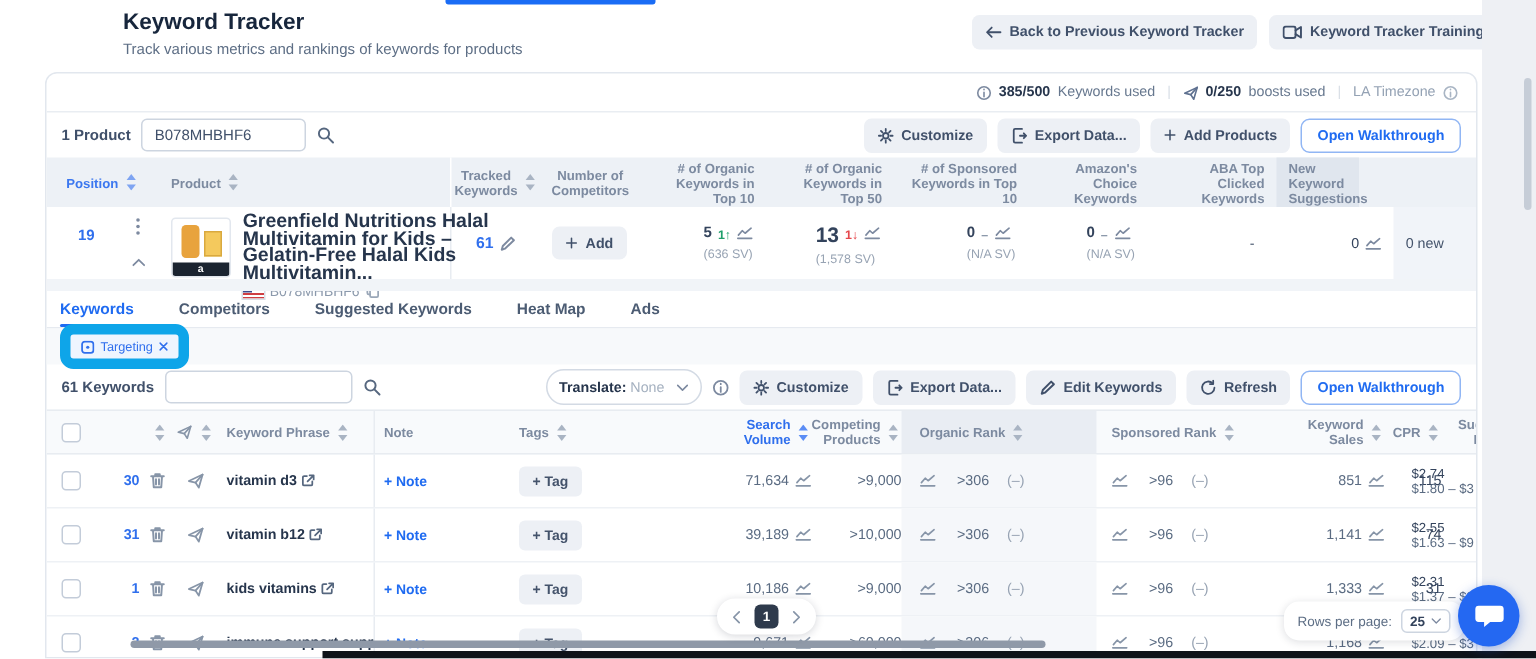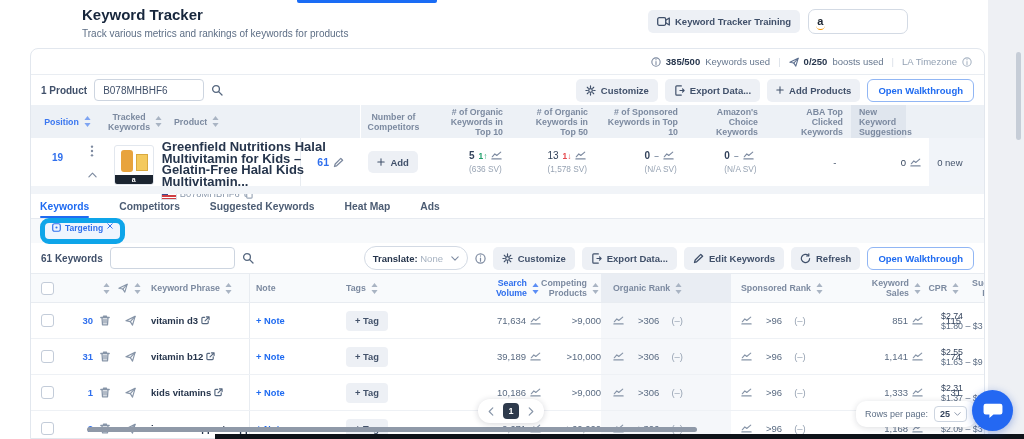--- a/index.html
+++ b/index.html
@@ -44,21 +44,21 @@
   .sv{color:#97a3b3;font-size:8.3px;margin-top:3px}
   .d{font-size:8.3px;font-weight:600}
   .d.up{color:#1e9e6a}.d.down{color:#e5484d}.d.flat{color:#8795a8}
   .shadecell{background:#f1f4f9;height:100%}
   .band{position:absolute;left:0;top:137px;width:100%;height:8px;background:#f1f4f8}
   .tabs{position:absolute;left:0;top:145px;width:100%;height:25px;border-bottom:1px solid #e6eaf0;display:flex;align-items:center;gap:30px;padding-left:9px;box-sizing:border-box;font-size:10.3px;color:#4c5c73;font-weight:600}
   .tab{cursor:pointer;position:relative;height:100%;display:flex;align-items:center}
   .tab.active{color:#1f6bf1;font-weight:700}
   .tab.active:after{content:"";position:absolute;left:0;right:0;bottom:0;height:2.5px;background:#1f6bf1;border-radius:2px}
   .chiprow{position:absolute;left:0;top:170px;width:100%;height:24px;background:#f7f9fb;display:flex;align-items:center;padding-left:9px;box-sizing:border-box}
-  .chip{display:inline-flex;gap:4px;height:16px;padding:0 7px;border:5px solid #0ea5e9;border-radius:9px;background:#eef5fe;color:#2f6fed;font-size:8.5px;font-weight:700;cursor:pointer}
+  .chip{display:inline-flex;align-items:center;gap:4px;height:16px;padding:0 7px;border:7px solid #0ea5e9;border-radius:9px;background:#eef5fe;color:#2f6fed;font-size:8.5px;font-weight:400;cursor:pointer}
   .khead{position:absolute;left:0;top:224px;width:100%;height:30px;background:#f8fafc;border-top:1px solid #e8ecf1;border-bottom:1px solid #e8ecf1;display:flex;font-size:8.8px;color:#7c8aa0;font-weight:600;box-sizing:border-box}
   .kcol{box-sizing:border-box;display:flex;align-items:center}
   .krows{position:absolute;left:0;top:254px;width:100%}
   .krow{width:100%;height:35px;border-bottom:1px solid #eef1f5;display:flex;align-items:center;font-size:9.5px;color:#5a6b82}
   .cb{width:13px;height:13px;border:1.4px solid #c3ccd9;border-radius:3px;background:#fff;display:inline-block;box-sizing:border-box}
   .notecol{border-left:1px solid #e8ecf1;height:100%}
   .noteact{display:inline-flex;align-items:center;gap:3px;color:#1f6bf1;font-weight:700;font-size:9.3px;cursor:pointer;white-space:nowrap}
   .tagpill{display:inline-flex;align-items:center;gap:4px;background:#edf0f5;border-radius:4px;height:20px;padding:0 9px;font-size:9.3px;color:#44536b;font-weight:600;cursor:pointer;white-space:nowrap}
   .orghead{background:#e9edf3;height:100%}
   .orgcell{background:#f5f7fa;height:100%}
@@ -80,20 +80,28 @@
 </head>
 <body>
 
 <div id="root">
   <div class="top-line"></div>
 
   <div class="title">Keyword Tracker</div>
   <div class="subtitle">Track various metrics and rankings of keywords for products</div>
 
   <div class="hdr-right">
+    <button class="pill">
+      <span class="ic" style="width:11px;height:9px">
+          <svg viewBox="0 0 12 10">
+            <path d="M11 5H1.5M4.5 1.5L1 5l3.5 3.5"></path>
+          </svg>
+        </span>
+      <span>Back to Previous Keyword Tracker</span>
+    </button>
     <button class="pill">
       <span class="ic" style="width:13px;height:9px">
           <svg viewBox="0 0 13 9">
             <rect x="0.7" y="0.7" width="8" height="7.6" rx="1.5"></rect>
             <path d="M8.7 3.2L12.3 1v7L8.7 5.8"></path>
           </svg>
         </span>
       <span>Keyword Tracker Training</span>
     </button>
     <div class="sel" style="width:100px;justify-content:space-between">
@@ -181,31 +189,31 @@
     <div class="pheader" id="pheader">
         <div class="pcol c " style="width:75px;">
           <span class="posblue">Position</span>
           <span class="ic sorti" style="color:#7ea4f2">
             <svg viewBox="0 0 7 10" style="fill:currentColor;stroke:none">
               <path d="M3.5 0L6.3 3.6H.7z"></path>
               <path d="M3.5 10L.7 6.4h5.6z"></path>
             </svg>
           </span>
         </div>
+        <div class="pcol l " style="width:195px;border-right:1px solid #fff;">
+          <span>Product</span>
+          <span class="ic sorti">
+            <svg viewBox="0 0 7 10" style="fill:currentColor;stroke:none">
+              <path d="M3.5 0L6.3 3.6H.7z"></path>
+              <path d="M3.5 10L.7 6.4h5.6z"></path>
+            </svg>
+          </span>
+        </div>
         <div class="pcol c " style="width:60px;">
           <span>Tracked Keywords</span>
-          <span class="ic sorti">
-            <svg viewBox="0 0 7 10" style="fill:currentColor;stroke:none">
-              <path d="M3.5 0L6.3 3.6H.7z"></path>
-              <path d="M3.5 10L.7 6.4h5.6z"></path>
-            </svg>
-          </span>
-        </div>
-        <div class="pcol l " style="width:195px;border-right:1px solid #fff;">
-          <span>Product</span>
           <span class="ic sorti">
             <svg viewBox="0 0 7 10" style="fill:currentColor;stroke:none">
               <path d="M3.5 0L6.3 3.6H.7z"></path>
               <path d="M3.5 10L.7 6.4h5.6z"></path>
             </svg>
           </span>
         </div>
         <div class="pcol c " style="width:65px;">
           <span>Number of Competitors</span>
         </div>
@@ -293,21 +301,21 @@
                   <path d="M1.5 6.5L4.5 3l2.3 2L11.5 1"></path>
                 </svg>
               </span>
        </div>
        <div class="sv">(636 SV)</div>
      </div>
    </div>
         <div class="pcol r" style="width:85px">
      <div class="mblock">
        <div style="display:flex;align-items:center;gap:4px">
-         <span style="font-weight:400;color:#33435c;font-size:10px">13</span>
+         <span style="font-weight:700;color:#33435c;font-size:14px">13</span>
          <span class="d down">1↓</span>
          <span class="ic" style="color:#7d8aa0">
                 <svg viewBox="0 0 13 10">
                   <path d="M1 9h11"></path>
                   <path d="M1.5 6.5L4.5 3l2.3 2L11.5 1"></path>
                 </svg>
               </span>
        </div>
        <div class="sv">(1,578 SV)</div>
      </div>

